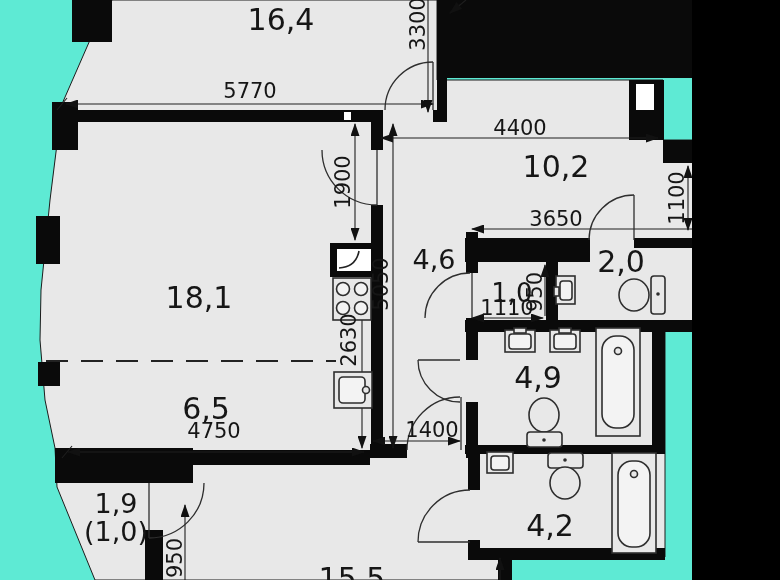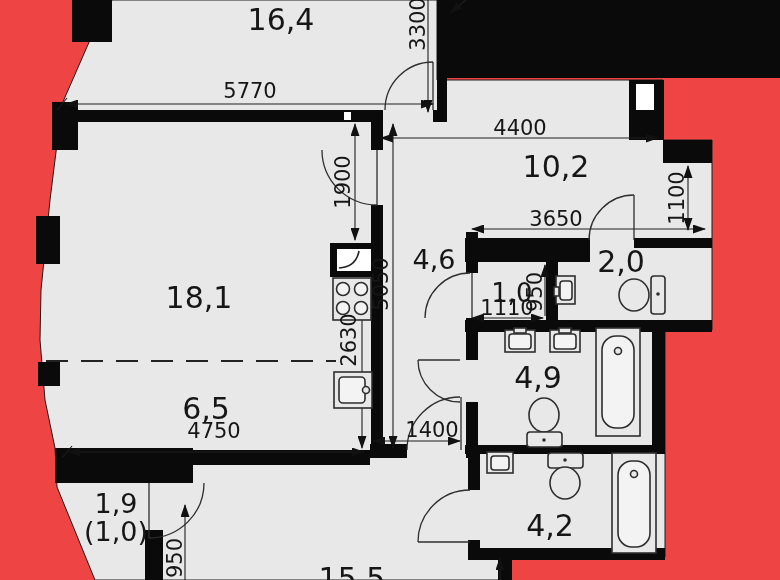--- a/index.html
+++ b/index.html
@@ -1,16 +1,16 @@
 <!DOCTYPE html>
 <html><head>
 <meta charset="utf-8">
 <style>
   html,body{margin:0;padding:0;background:#000;}
-  .stage{position:relative;width:780px;height:580px;background:#ef4444;overflow:hidden;}
+  .stage{position:relative;width:692px;height:580px;background:#5eead4;overflow:hidden;}
   svg{display:block;}
   text{font-family:"DejaVu Sans", sans-serif;fill:#161616;}
   .room-label{font-size:30px;}
   .room-label.sm{font-size:26px;}
   .room-label.md{font-size:27px;}
   .dim-label{font-size:21px;}
   .wall{fill:#0a0a0a;stroke:none;}
   .floor{fill:#e8e8e8;stroke:#1c1c1c;stroke-width:1;}
   .dimline{stroke:#1e1e1e;stroke-width:1.1;fill:none;}
   .arcline{stroke:#2e2e2e;stroke-width:1.3;fill:none;}

